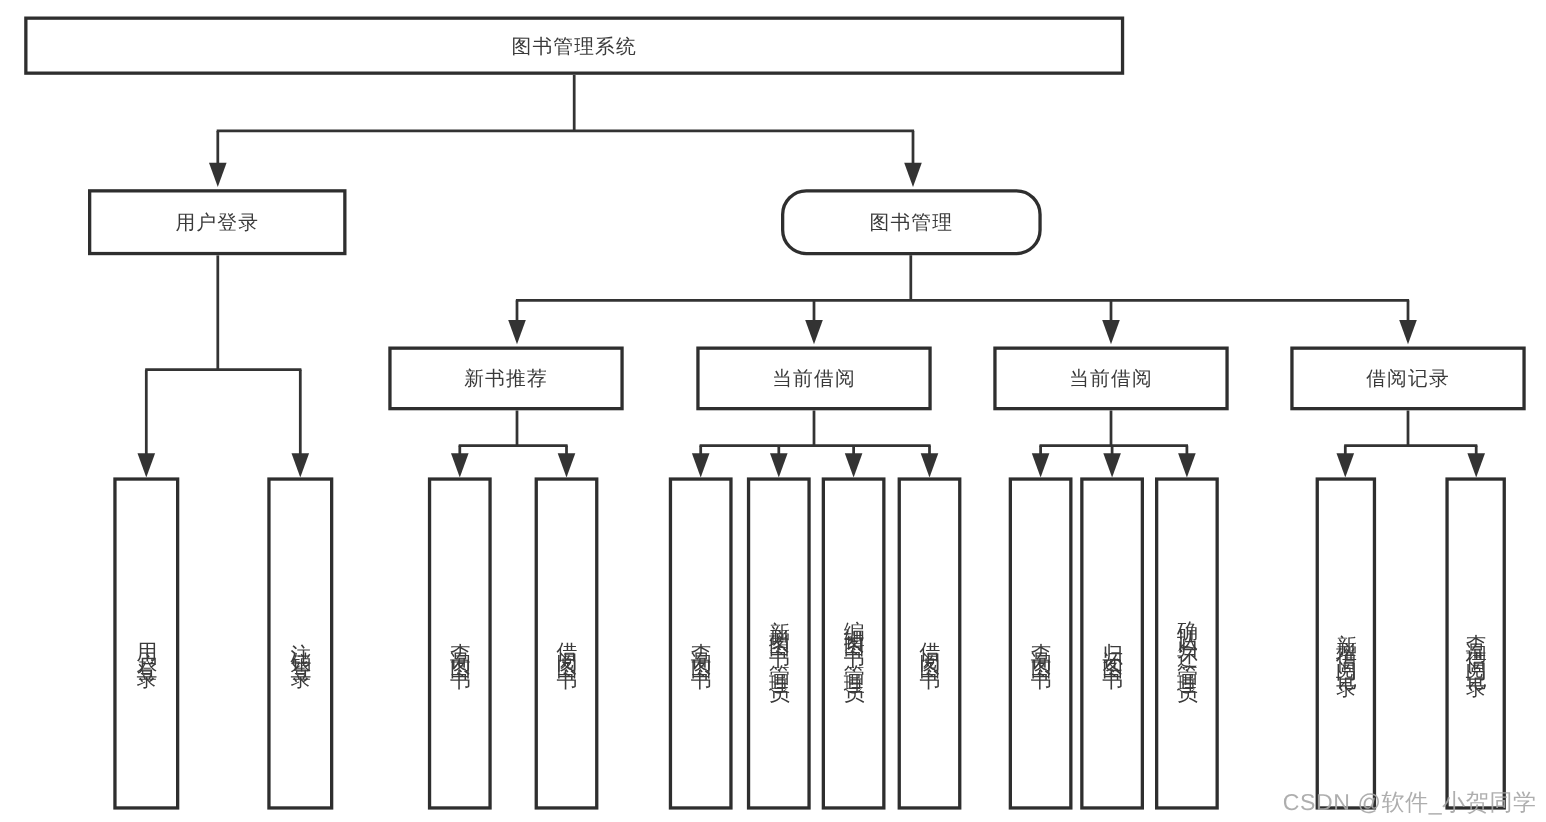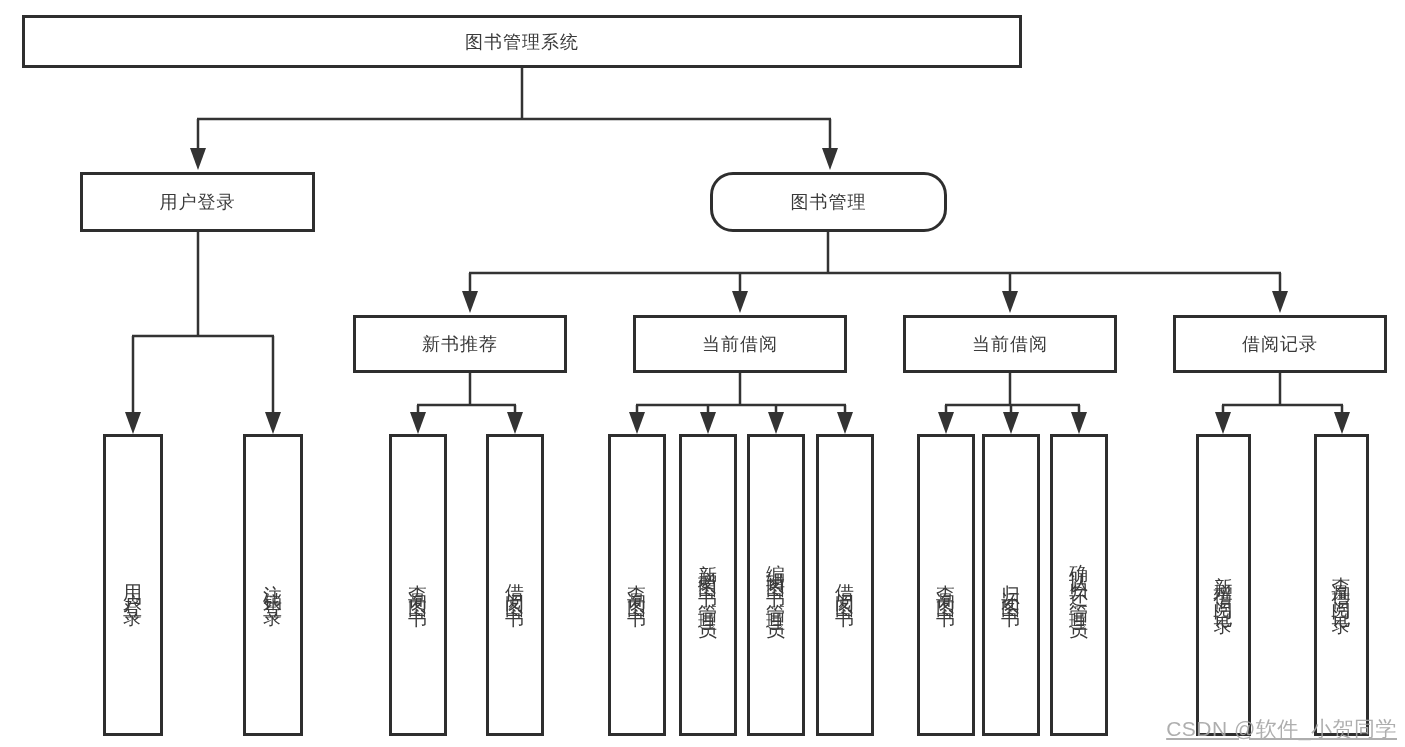--- a/index.html
+++ b/index.html
@@ -69,21 +69,20 @@
   .watermark {
     position: absolute;
     right: 8px;
     bottom: 4px;
     font-size: 21px;
     color: #a6a6a6;
     letter-spacing: 0.5px;
     z-index: 5;
     opacity: 0.9;
     white-space: nowrap;
-    text-decoration: underline;
   }
 </style>
 </head>
 <body>
 
 <div class="stage">
 
   <svg class="connectors" viewBox="0 0 1405 747" xmlns="http://www.w3.org/2000/svg" stroke="#333333" stroke-width="2.5" fill="#333333">
 
     <line x1="522" y1="68" x2="522" y2="119"></line>

